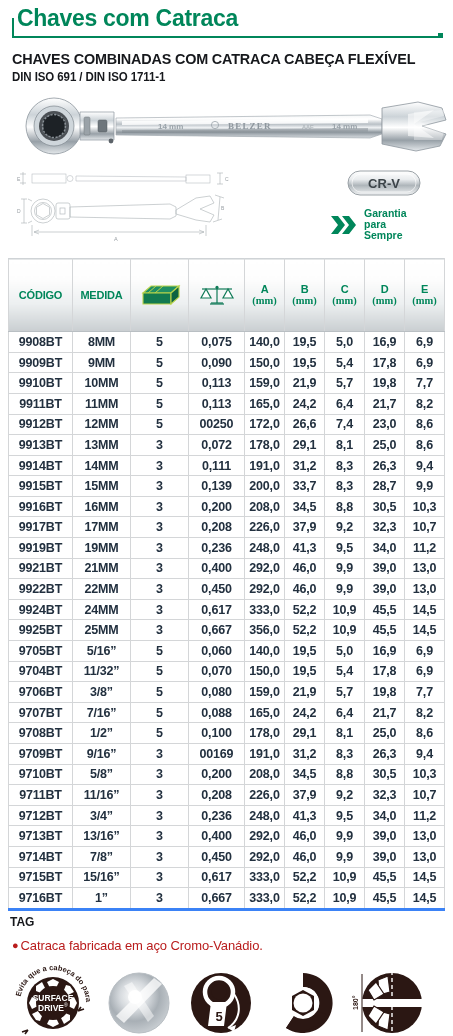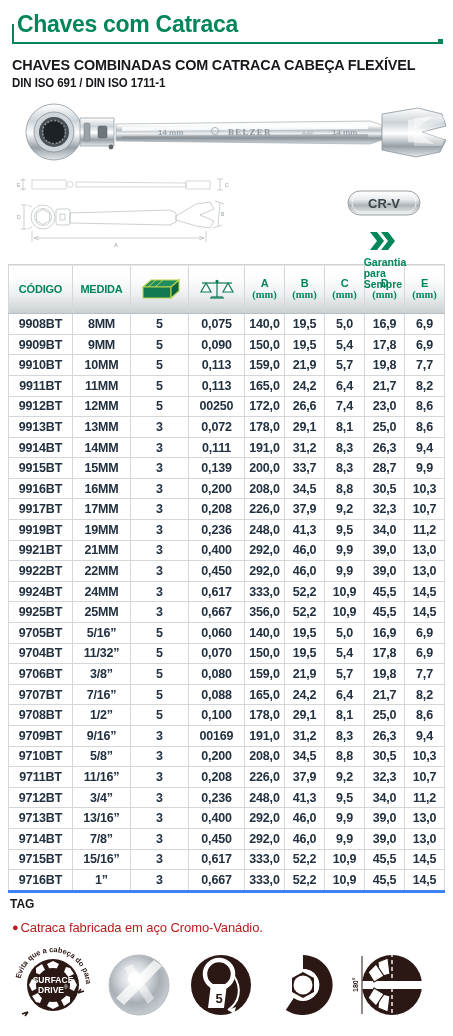--- a/index.html
+++ b/index.html
@@ -19,21 +19,21 @@
     width: 453px;
     height: 1036px;
     position: relative;
     box-sizing: border-box;
     padding: 0 8px;
   }
 
   
   .title-wrap {
     position: relative;
-    padding-top: 12px;
+    padding-top: 6px;
   }
   .page-title {
     font-size: 23px;
     font-weight: bold;
     color: #00865a;
     letter-spacing: -0.3px;
     line-height: 1.05;
     padding-left: 9px;
     margin: 0;
     white-space: nowrap;
@@ -113,37 +113,36 @@
   .drawings {
     position: absolute;
     left: 2px;
     top: 0;
     width: 250px;
     height: 80px;
   }
   .badges {
     position: absolute;
     right: 6px;
-    top: 14px;
+    top: 0;
     width: 110px;
     text-align: center;
   }
   .crv-badge {
     width: 74px;
     height: 26px;
     margin: 0 auto;
   }
   .warranty {
     margin-top: 8px;
     display: flex;
     align-items: center;
     justify-content: flex-start;
     gap: 3px;
     padding-left: 2px;
-    flex-direction: column;
   }
   .warranty-text {
     font-family: "Liberation Sans Narrow", "Liberation Sans", sans-serif;
     font-size: 10.5px;
     font-weight: bold;
     color: #00865a;
     line-height: 1.05;
     text-align: left;
   }
 
@@ -155,21 +154,21 @@
     table-layout: fixed;
   }
   table.spec th, table.spec td {
     border: 1px solid #d4d6d8;
     text-align: center;
     vertical-align: middle;
   }
   table.spec thead th {
     background: linear-gradient(to bottom, #ffffff 0%, #fdfdfd 28%, #eceff0 62%, #c9ced1 100%);
     height: 40px;
-    padding: 4px 1px;
+    padding: 16px 1px;
     border-top: 1px solid #cfd3d6;
     border-bottom: 1px solid #b9bfc3;
   }
   .th-text {
     font-family: "Liberation Sans Narrow", "Liberation Sans", sans-serif;
     font-size: 11px;
     font-weight: bold;
     color: #00865a;
     line-height: 1.15;
     letter-spacing: -0.2px;

